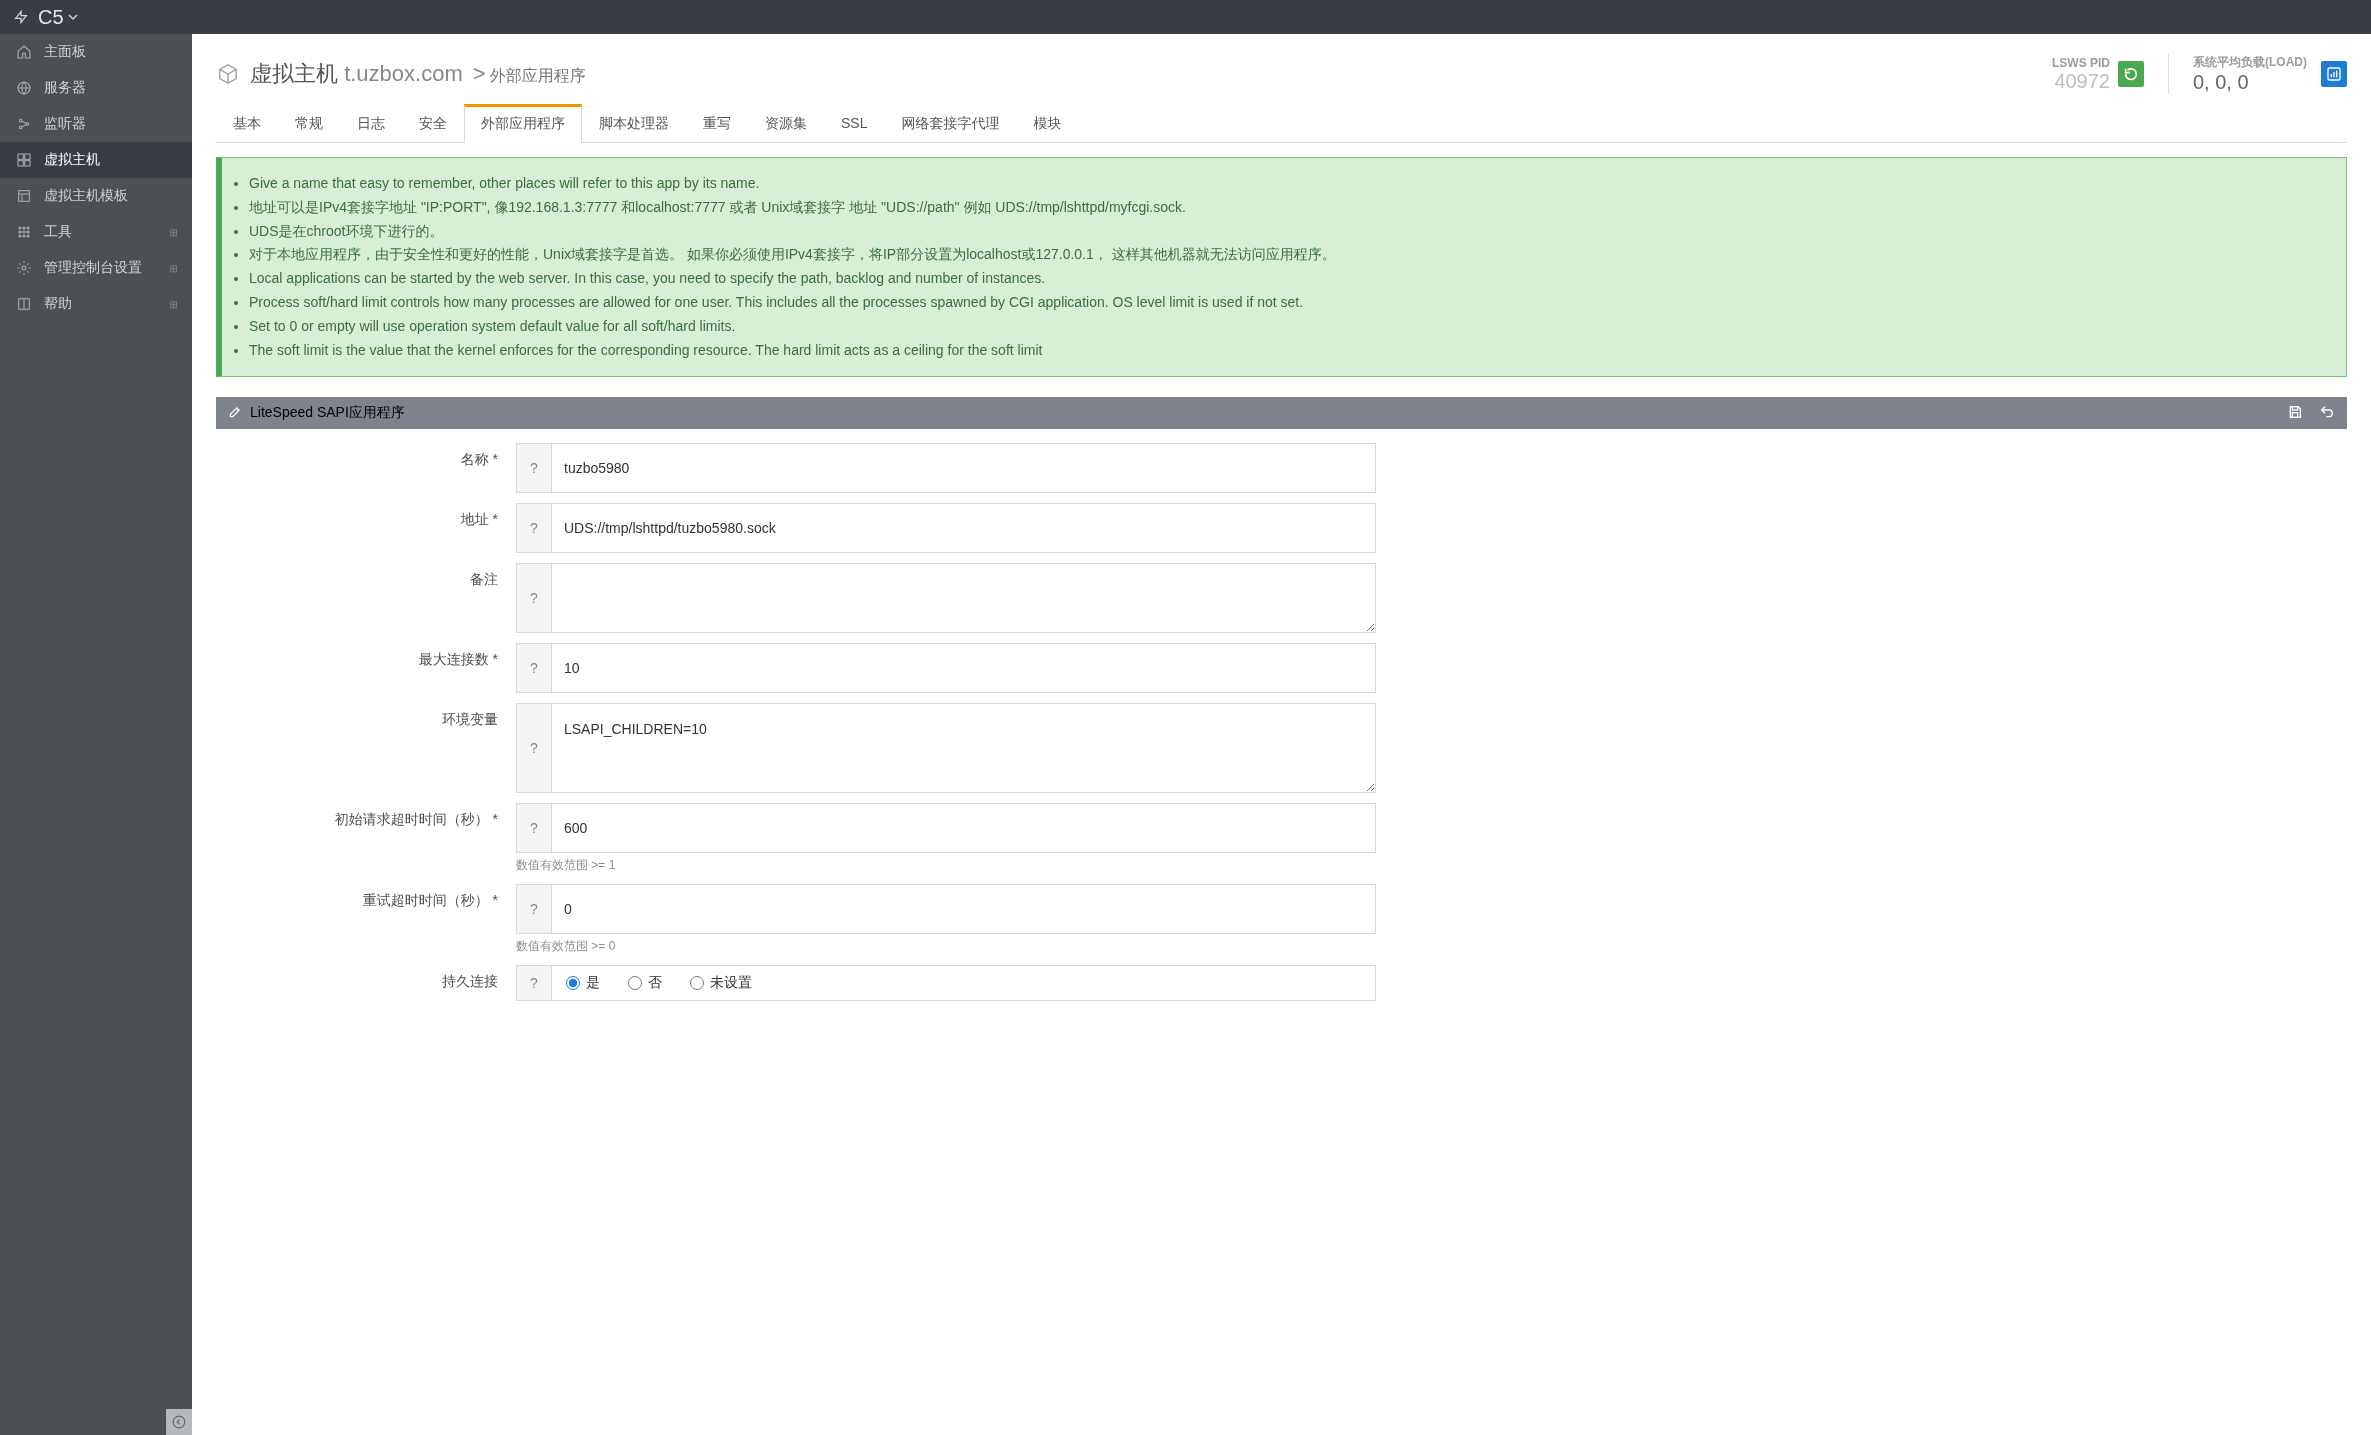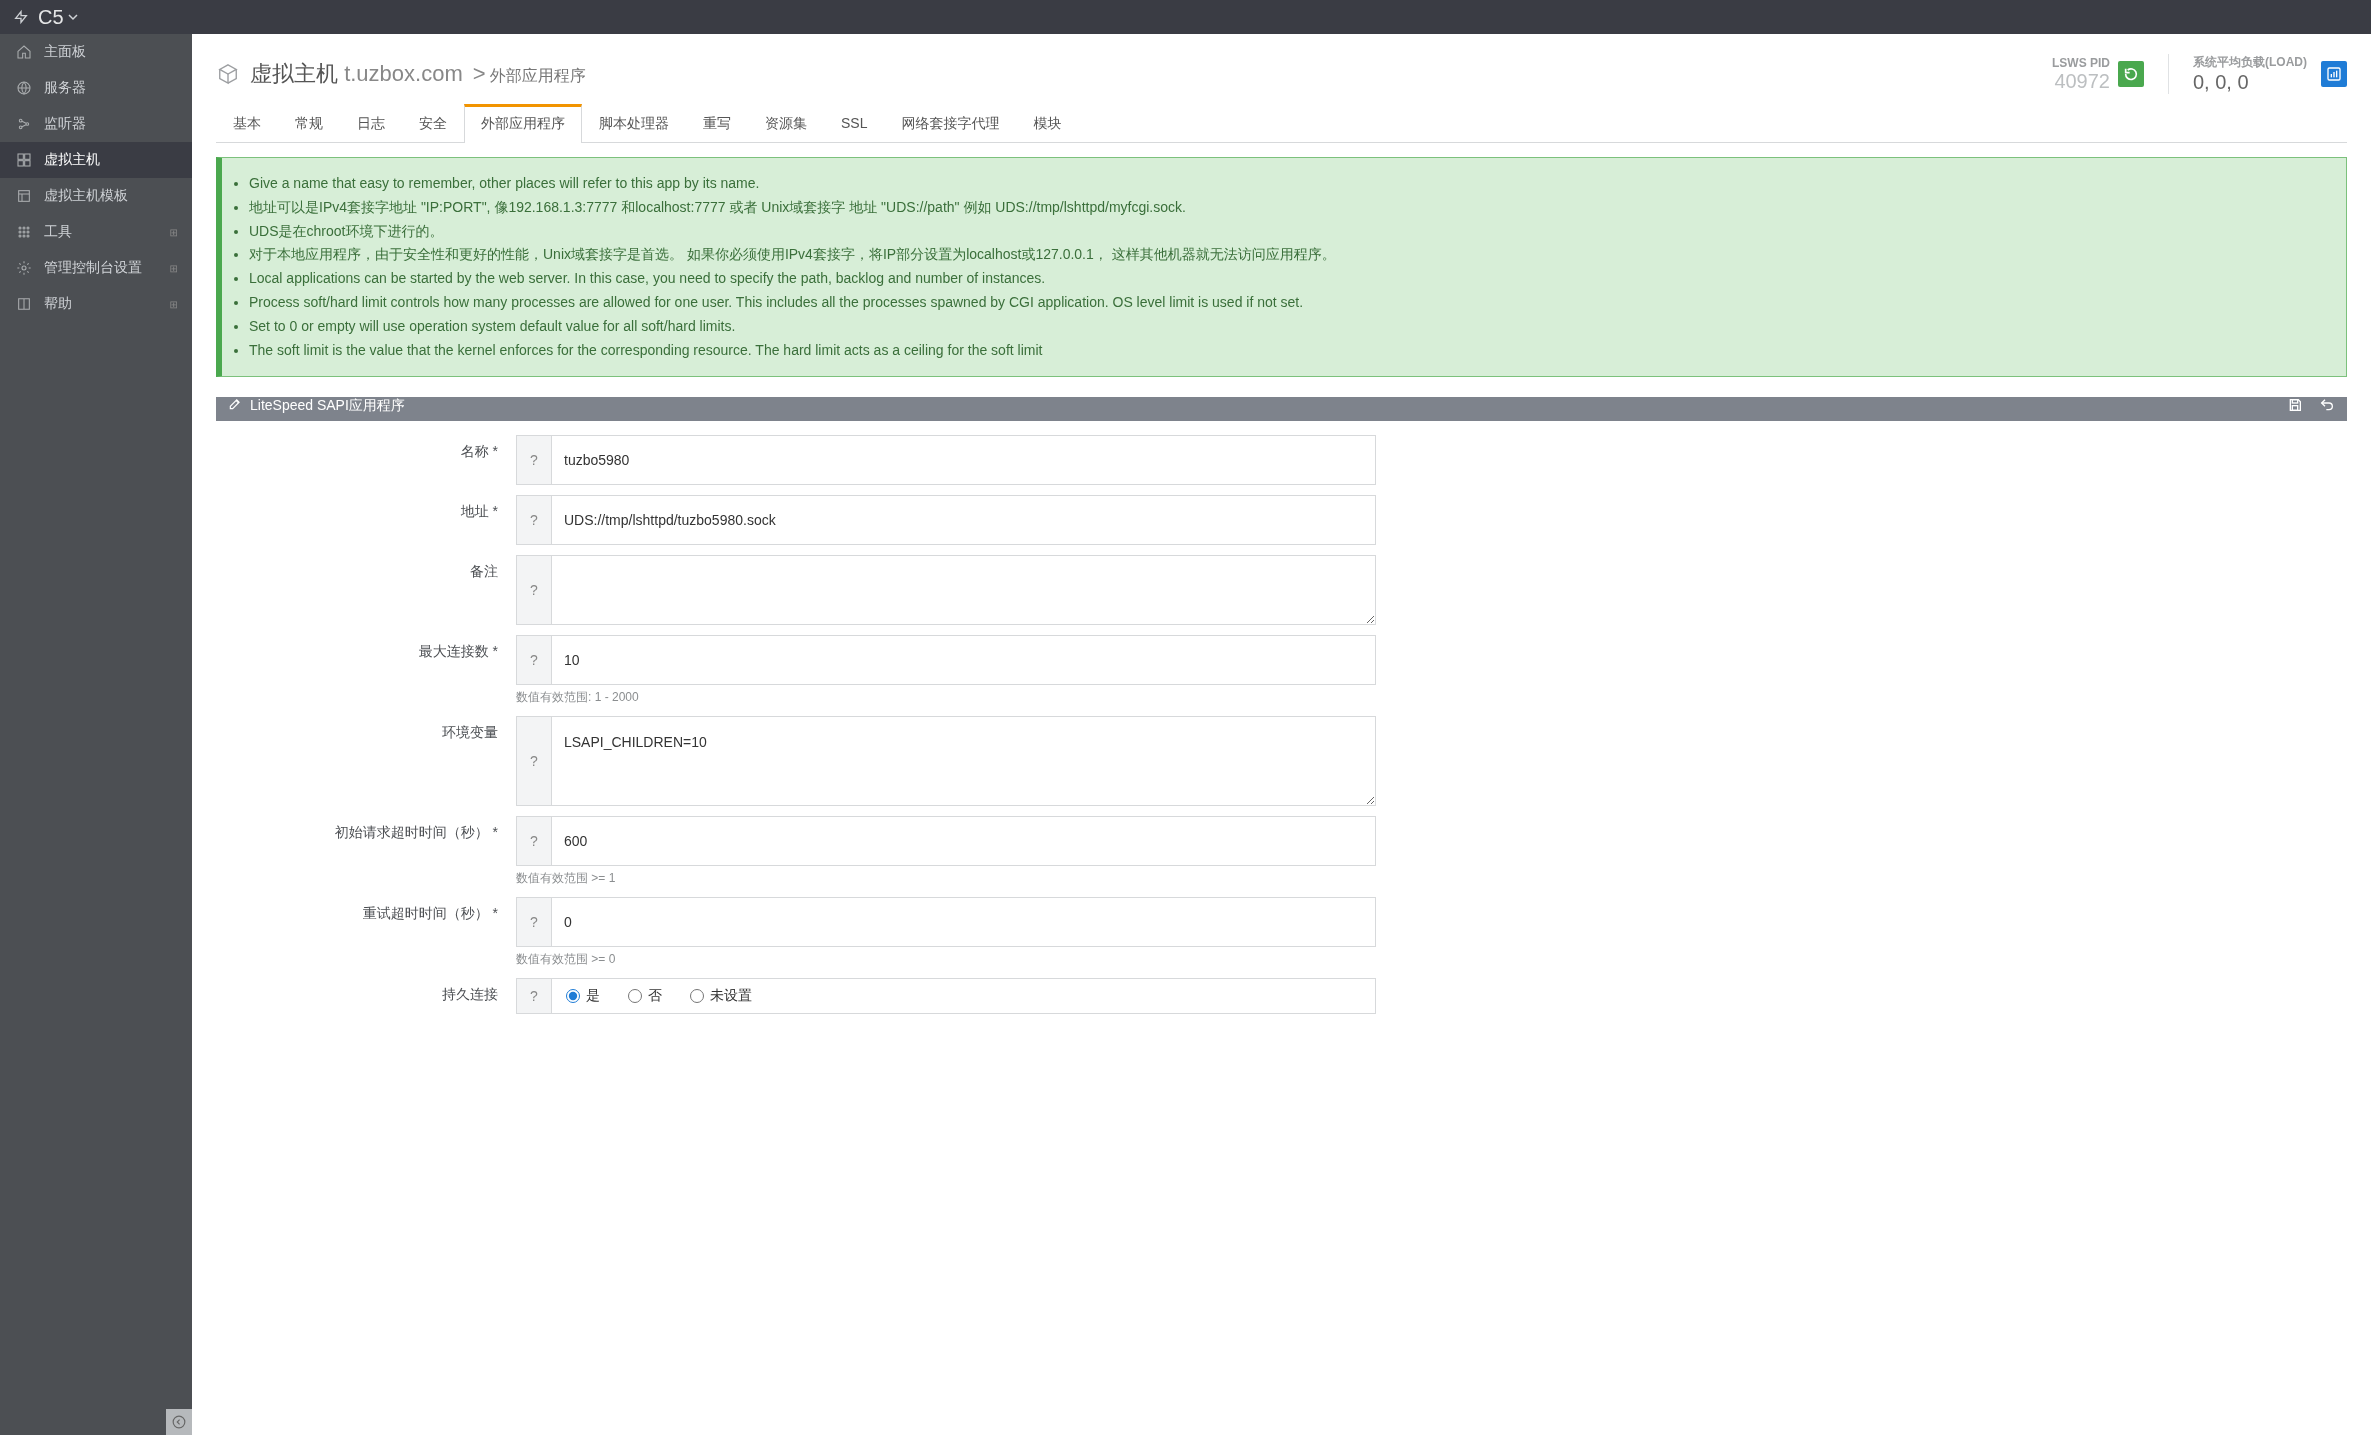--- a/index.html
+++ b/index.html
@@ -36,21 +36,21 @@
   
   .tabs { border-bottom: 1px solid #d7d9db; display: flex; }
   .tabs .tab { padding: 10px 16px; color: #555; cursor: pointer; border: 1px solid transparent; border-bottom: none; margin-bottom: -1px; }
   .tabs .tab.active { border-color: #d7d9db; border-top: 3px solid #f29400; background: #fff; padding-top: 8px; color: #555; }
   
   .help-box { margin-top: 14px; background: #d7eed7; border: 1px solid #7cc17c; border-left: 6px solid #4aa84e; padding: 14px 7px; }
   .help-box ul { list-style: disc; padding-left: 20px; }
   .help-box li { color: #3a6f3a; line-height: 1.7; font-size: 14px; }
   
   .panel { margin-top: 20px; }
-  .panel-header { background: #7e838c; color: #ffffff; height: 24px; display: flex; padding: 0 12px; }
+  .panel-header { background: #7e838c; color: #000000; height: 32px; display: flex; align-items: center; padding: 0 12px; }
   .panel-header .ph-icon { margin-right: 8px; }
   .panel-header .ph-actions { margin-left: auto; display: flex; gap: 16px; }
   .panel-header .ph-actions span { cursor: pointer; }
   .panel-body { background: #fff; padding: 14px 0; }
   
   .form-row { display: flex; margin-bottom: 10px; }
   .form-label { width: 300px; text-align: right; padding: 8px 18px 0 0; color: #4c4f53; }
   .form-control-wrap { flex: 1; max-width: 860px; }
   .input-group { display: flex; width: 100%; }
   .input-addon { width: 36px; border: 1px solid #d7d9db; background: #f3f4f5; display: flex; align-items: center; justify-content: center; color: #888; cursor: pointer; }
@@ -302,21 +302,20 @@
           </div>
         </div>
 
         <div class="form-row">
           <div class="form-label">最大连接数 *</div>
           <div class="form-control-wrap">
             <div class="input-group">
               <span class="input-addon">?</span>
               <input class="input-text" value="10" style="">
             </div>
-            <div class="input-hint">数值有效范围: 1 - 2000</div>
           </div>
         </div>
 
         <div class="form-row">
           <div class="form-label">环境变量</div>
           <div class="form-control-wrap">
             <div class="input-group">
               <span class="input-addon">?</span>
               <textarea class="input-textarea" style="min-height: 90px;">LSAPI_CHILDREN=10</textarea>
             </div>

